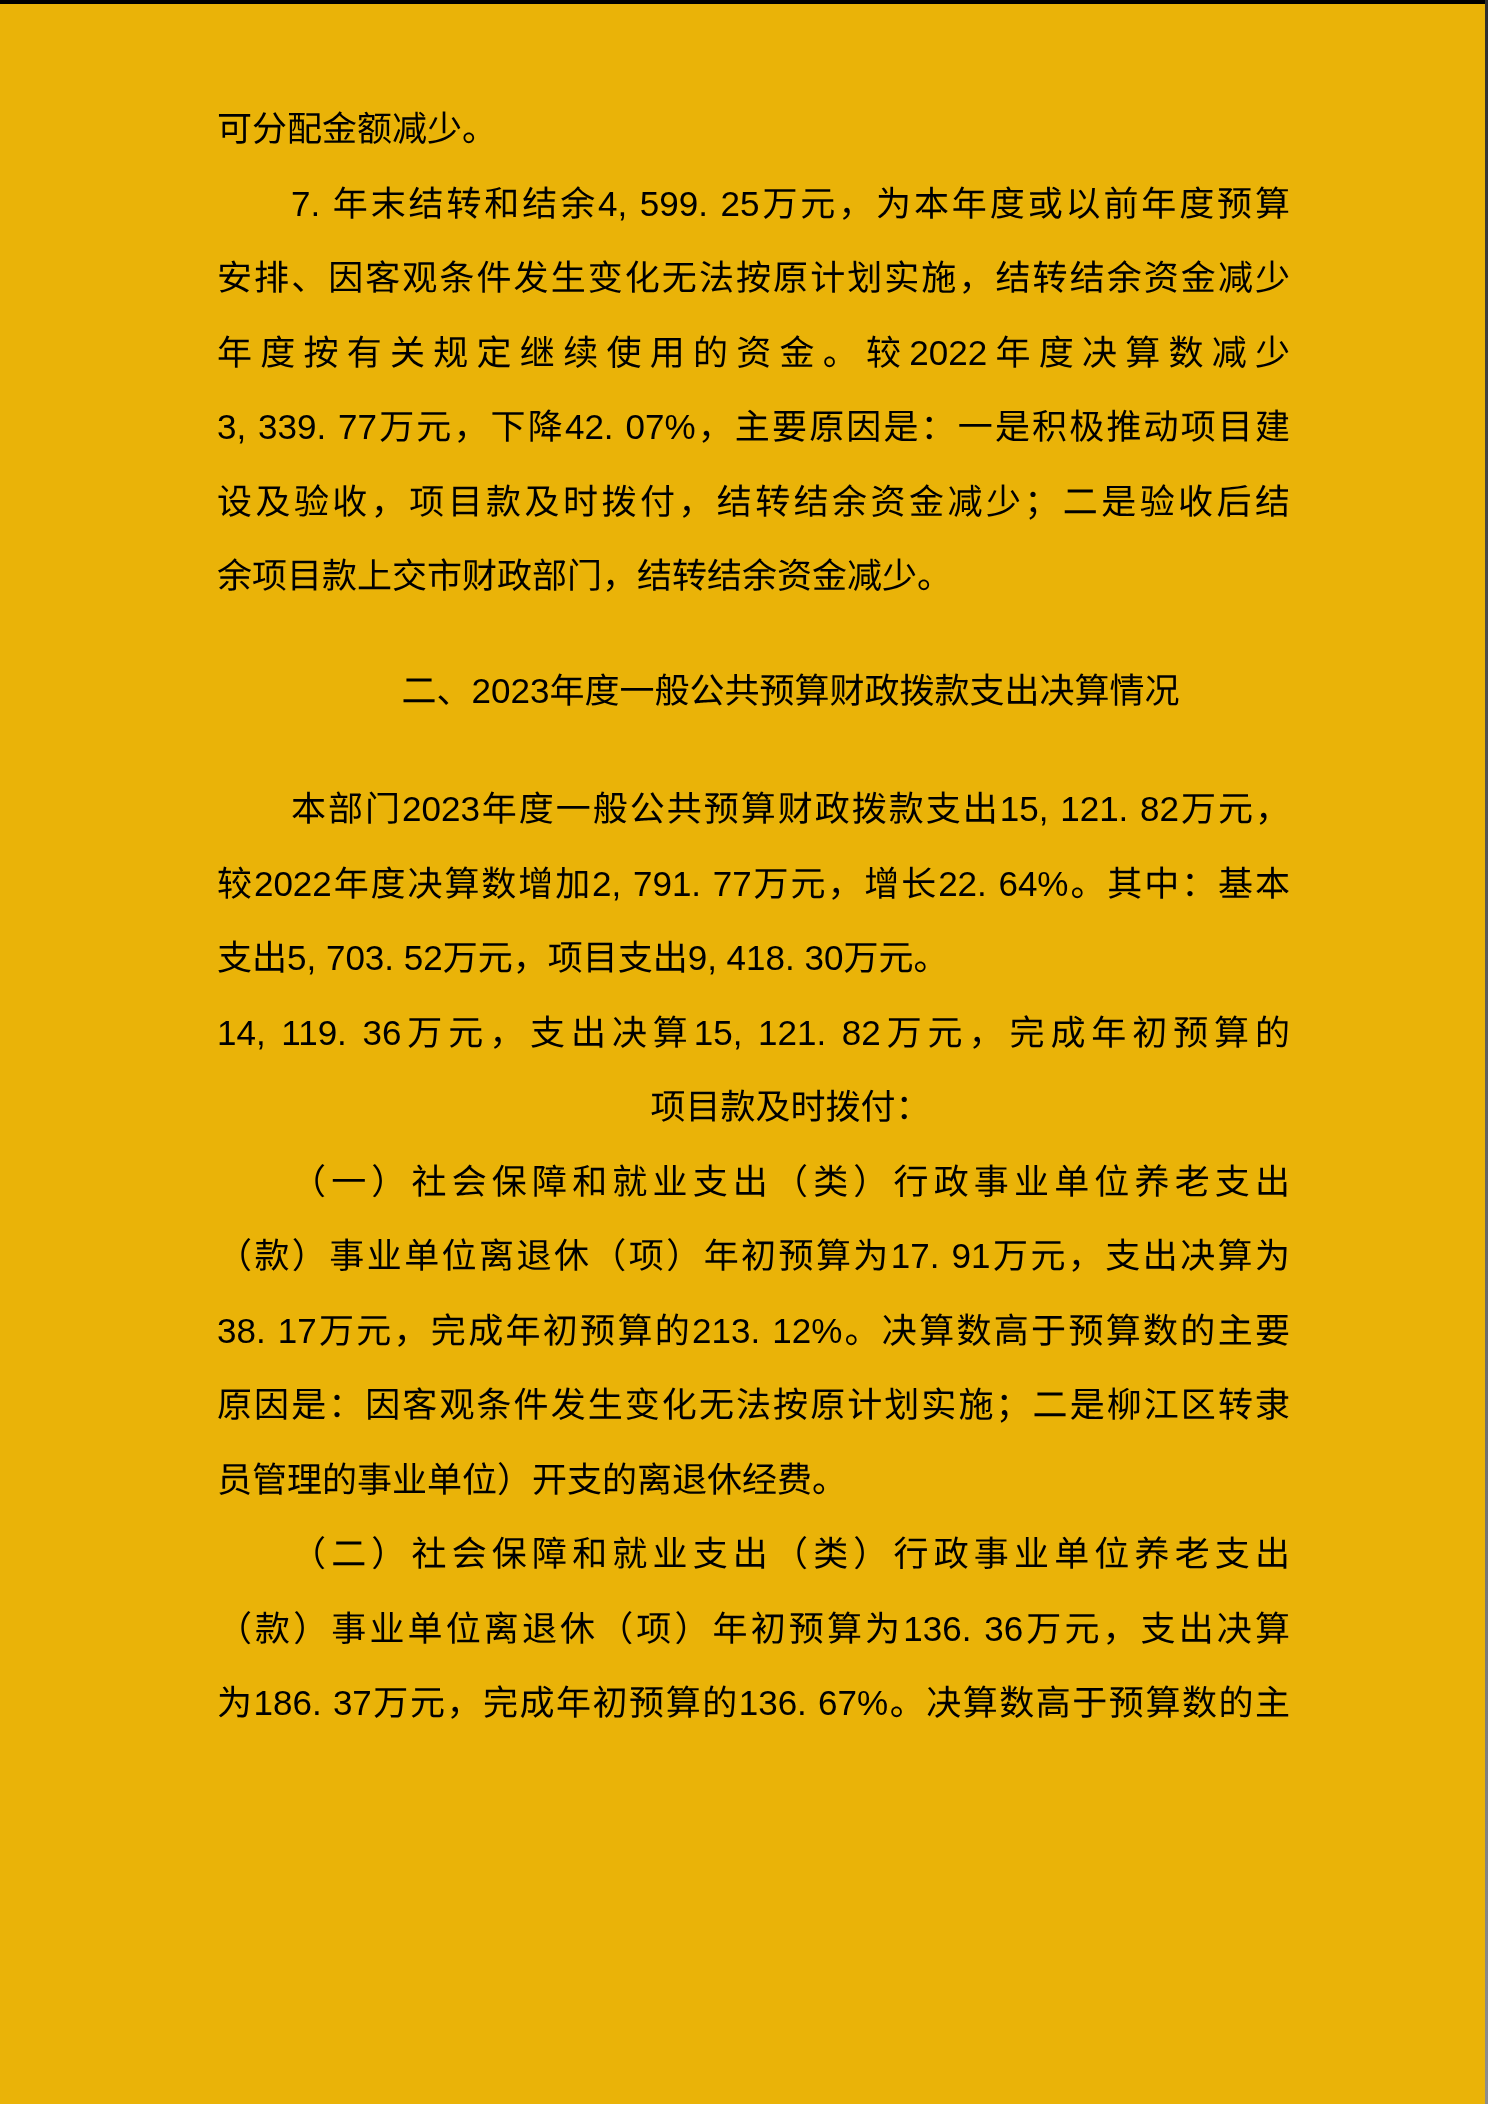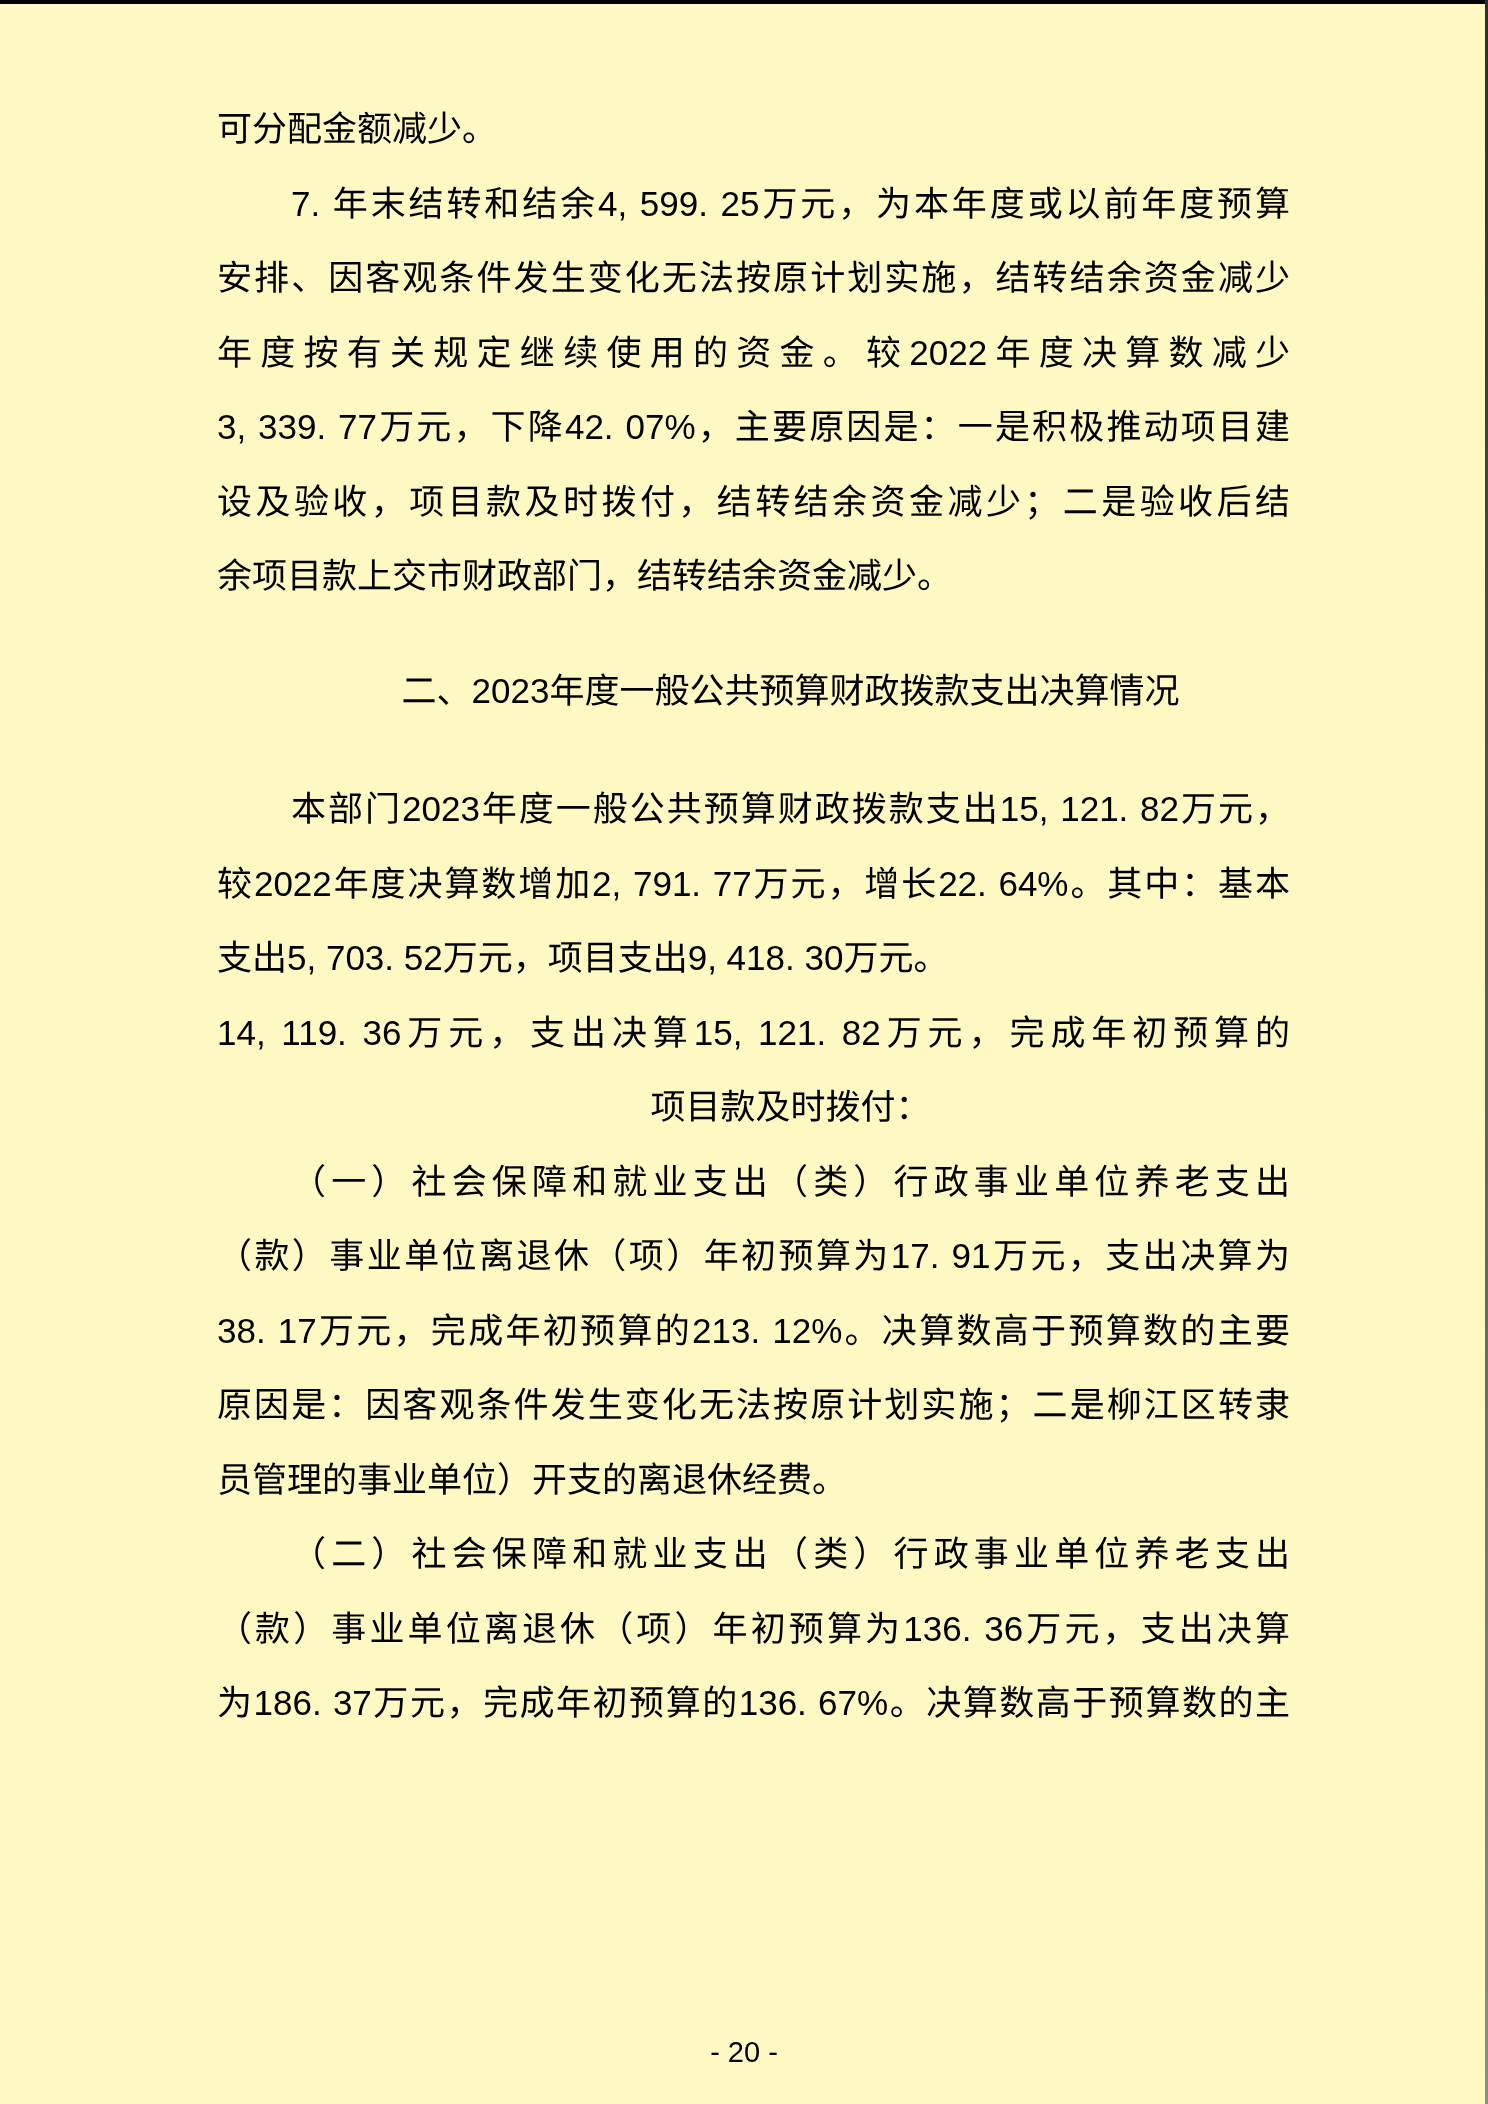--- a/index.html
+++ b/index.html
@@ -4,21 +4,21 @@
 <style>
   html, body { margin: 0; padding: 0; }
   body {
     width: 1488px; height: 2104px;
     background: #ffffff;
     position: relative;
     overflow: hidden;
     font-family: "Liberation Sans", sans-serif;
     color: #000000;
   }
-  .page { position: absolute; inset: 0; background: #fef9c3; }
+  .page { position: absolute; inset: 0; background: #eab308; }
   .top-border {
     position: absolute; left: 0; top: 0;
     width: 1488px; height: 4px;
     background: #000000;
   }
   .right-border {
     position: absolute; right: 0; top: 0;
     width: 3px; height: 2104px;
     background: linear-gradient(to bottom, #2e2e2e, #8d8d8d);
   }
@@ -72,16 +72,13 @@
       <div class="line indent fill">（一）社会保障和就业支出（类）行政事业单位养老支出</div>
       <div class="line fill">（款）事业单位离退休（项）年初预算为17. 91万元，支出决算为</div>
       <div class="line fill">38. 17万元，完成年初预算的213. 12%。决算数高于预算数的主要</div>
       <div class="line fill">原因是：因客观条件发生变化无法按原计划实施；二是柳江区转隶</div>
       <div class="line">员管理的事业单位）开支的离退休经费。</div>
       <div class="line indent fill">（二）社会保障和就业支出（类）行政事业单位养老支出</div>
       <div class="line fill">（款）事业单位离退休（项）年初预算为136. 36万元，支出决算</div>
       <div class="line fill">为186. 37万元，完成年初预算的136. 67%。决算数高于预算数的主</div>
     </main>
 
-  <div class="footer">
-    <span>- 20 -</span>
-  </div>
 </div>
 
 </body></html>

